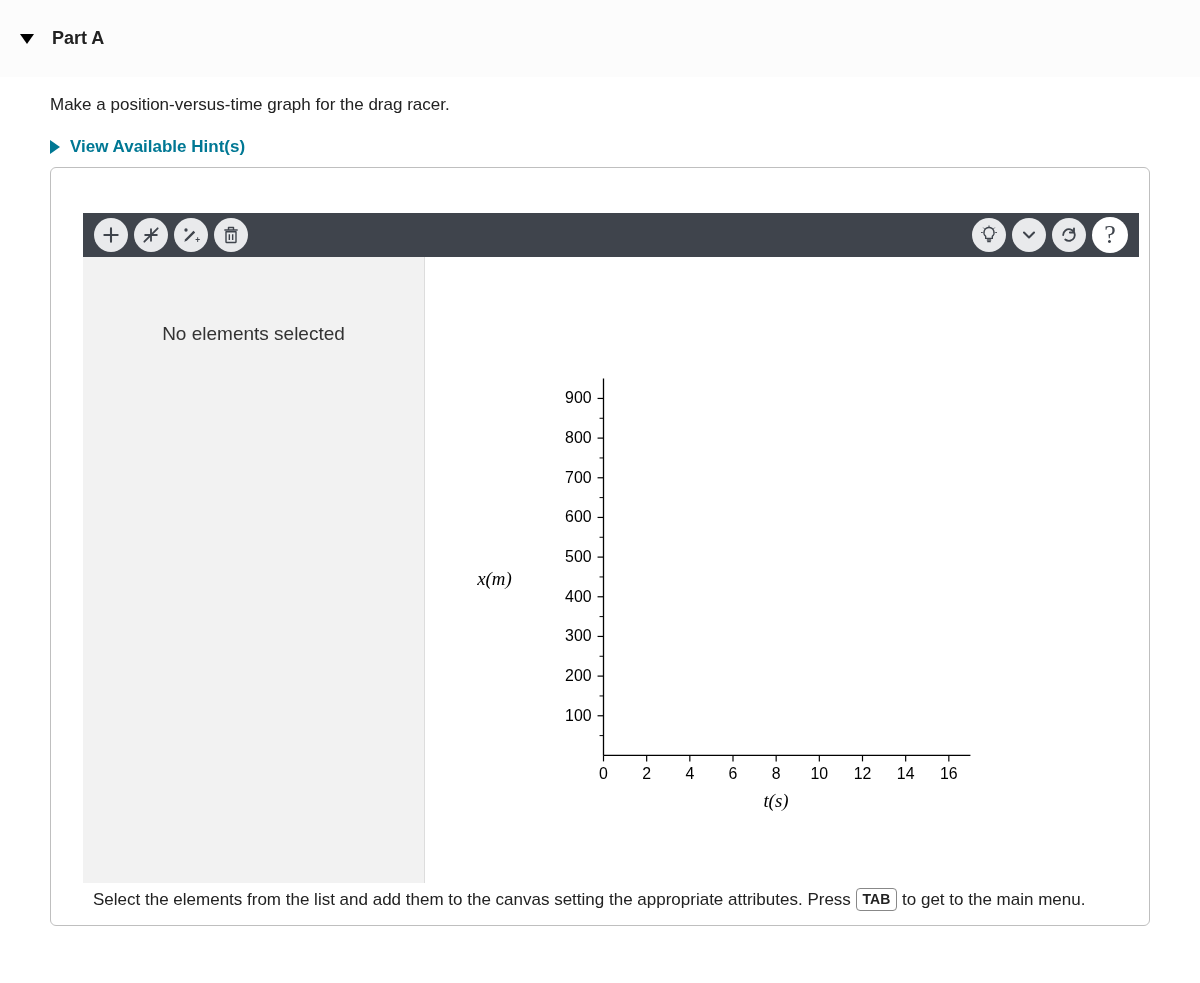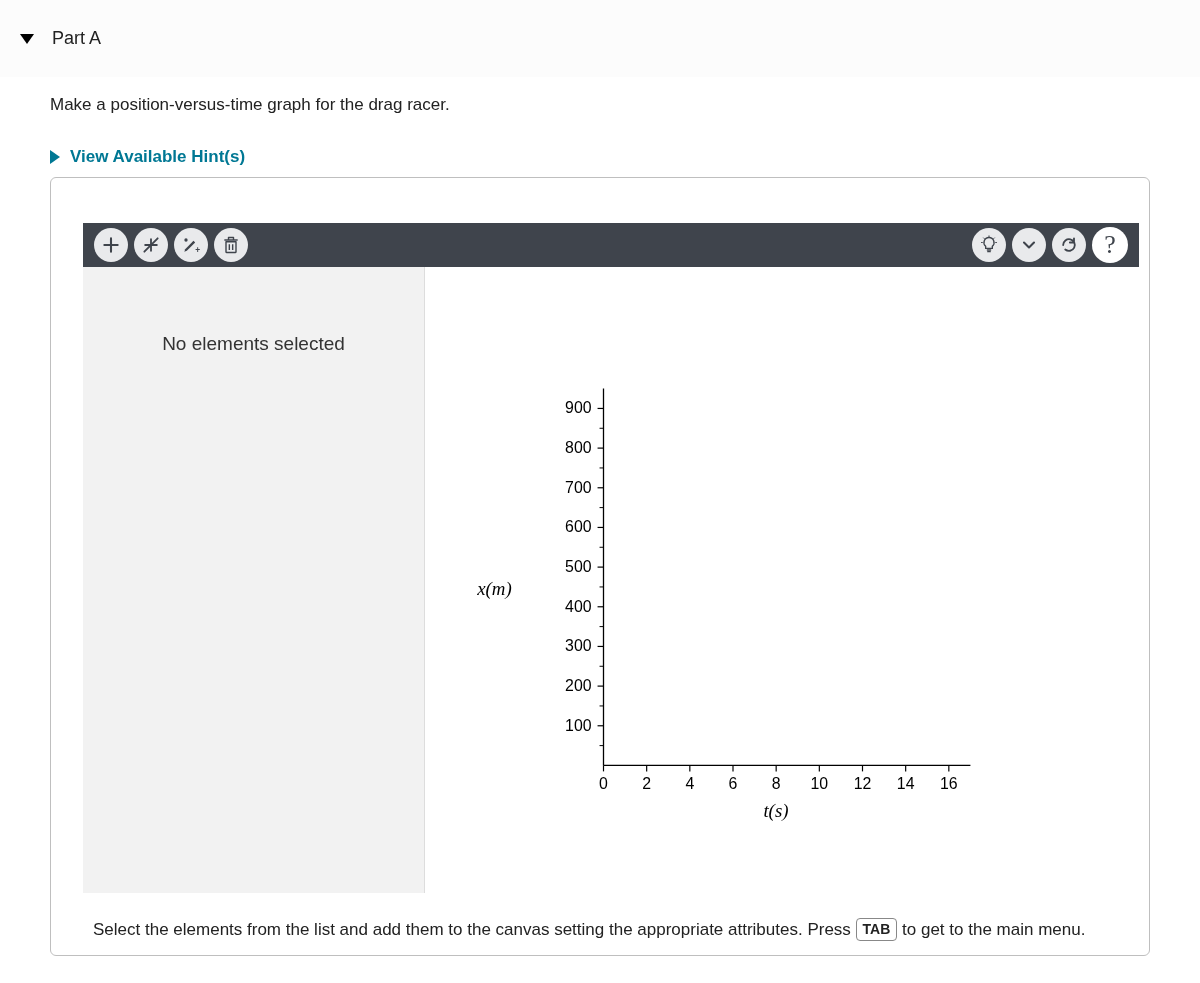--- a/index.html
+++ b/index.html
@@ -17,23 +17,23 @@
     background: #fcfcfc;
   }
   .collapse-triangle-down {
     width: 0; height: 0;
     border-left: 7px solid transparent;
     border-right: 7px solid transparent;
     border-top: 10px solid #000;
     margin-right: 18px;
     cursor: pointer;
   }
-  .part-label { font-weight: 400; font-size: 18px; }
+  .part-label { font-weight: 700; font-size: 18px; }
   .content { padding: 0 50px 0 50px; }
-  .instruction { font-size: 17px; margin: 18px 0 32px 0; }
+  .instruction { font-size: 17px; margin: 18px 0 22px 0; }
   .hints-row {
     display: flex;
     align-items: center;
     color: #007894;
     font-weight: 700;
     font-size: 17px;
     cursor: pointer;
     margin-bottom: 10px;
   }
   .collapse-triangle-right {
@@ -99,21 +99,20 @@
   .graph-svg {
     position: absolute;
     top: 0; left: 0;
     width: 100%; height: 100%;
   }
   .bottom-help {
     font-size: 17px;
     line-height: 1.5;
     color: #222;
     padding: 4px 10px 2px 10px;
-    margin-top: 20px;
   }
   .key-badge {
     display: inline-block;
     border: 1px solid #888;
     border-radius: 4px;
     padding: 0px 6px;
     font-weight: 700;
     font-size: 14px;
     vertical-align: 1px;
   }

